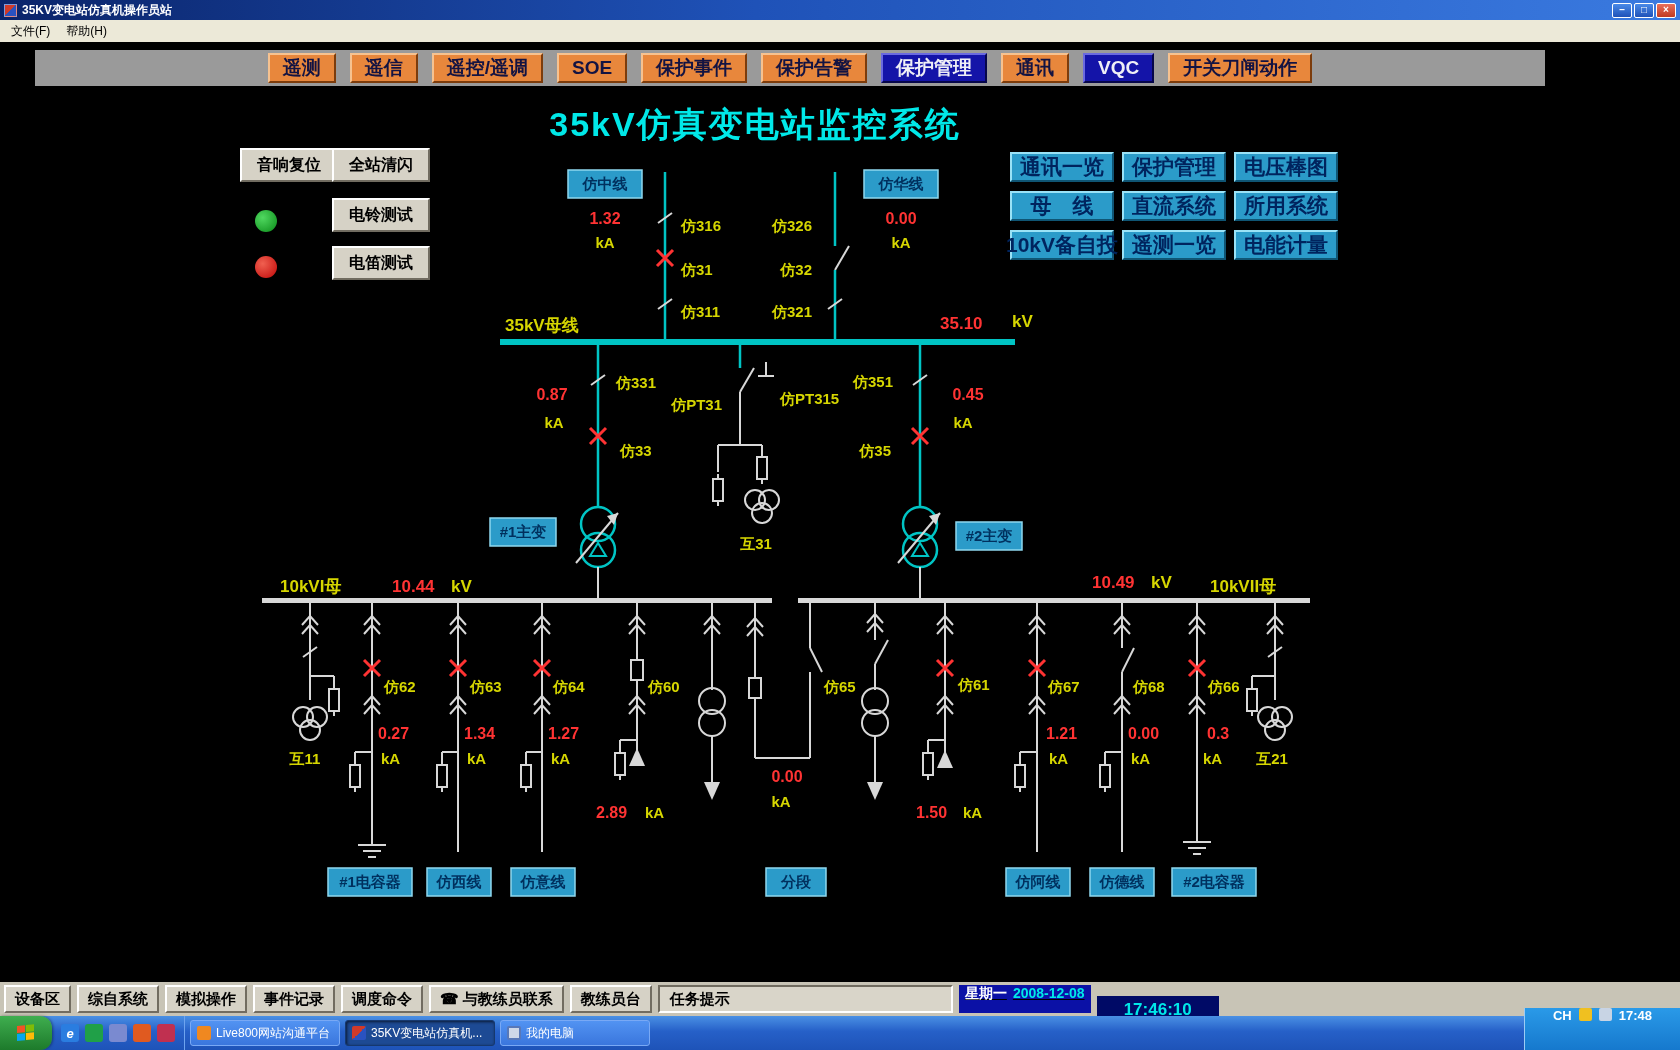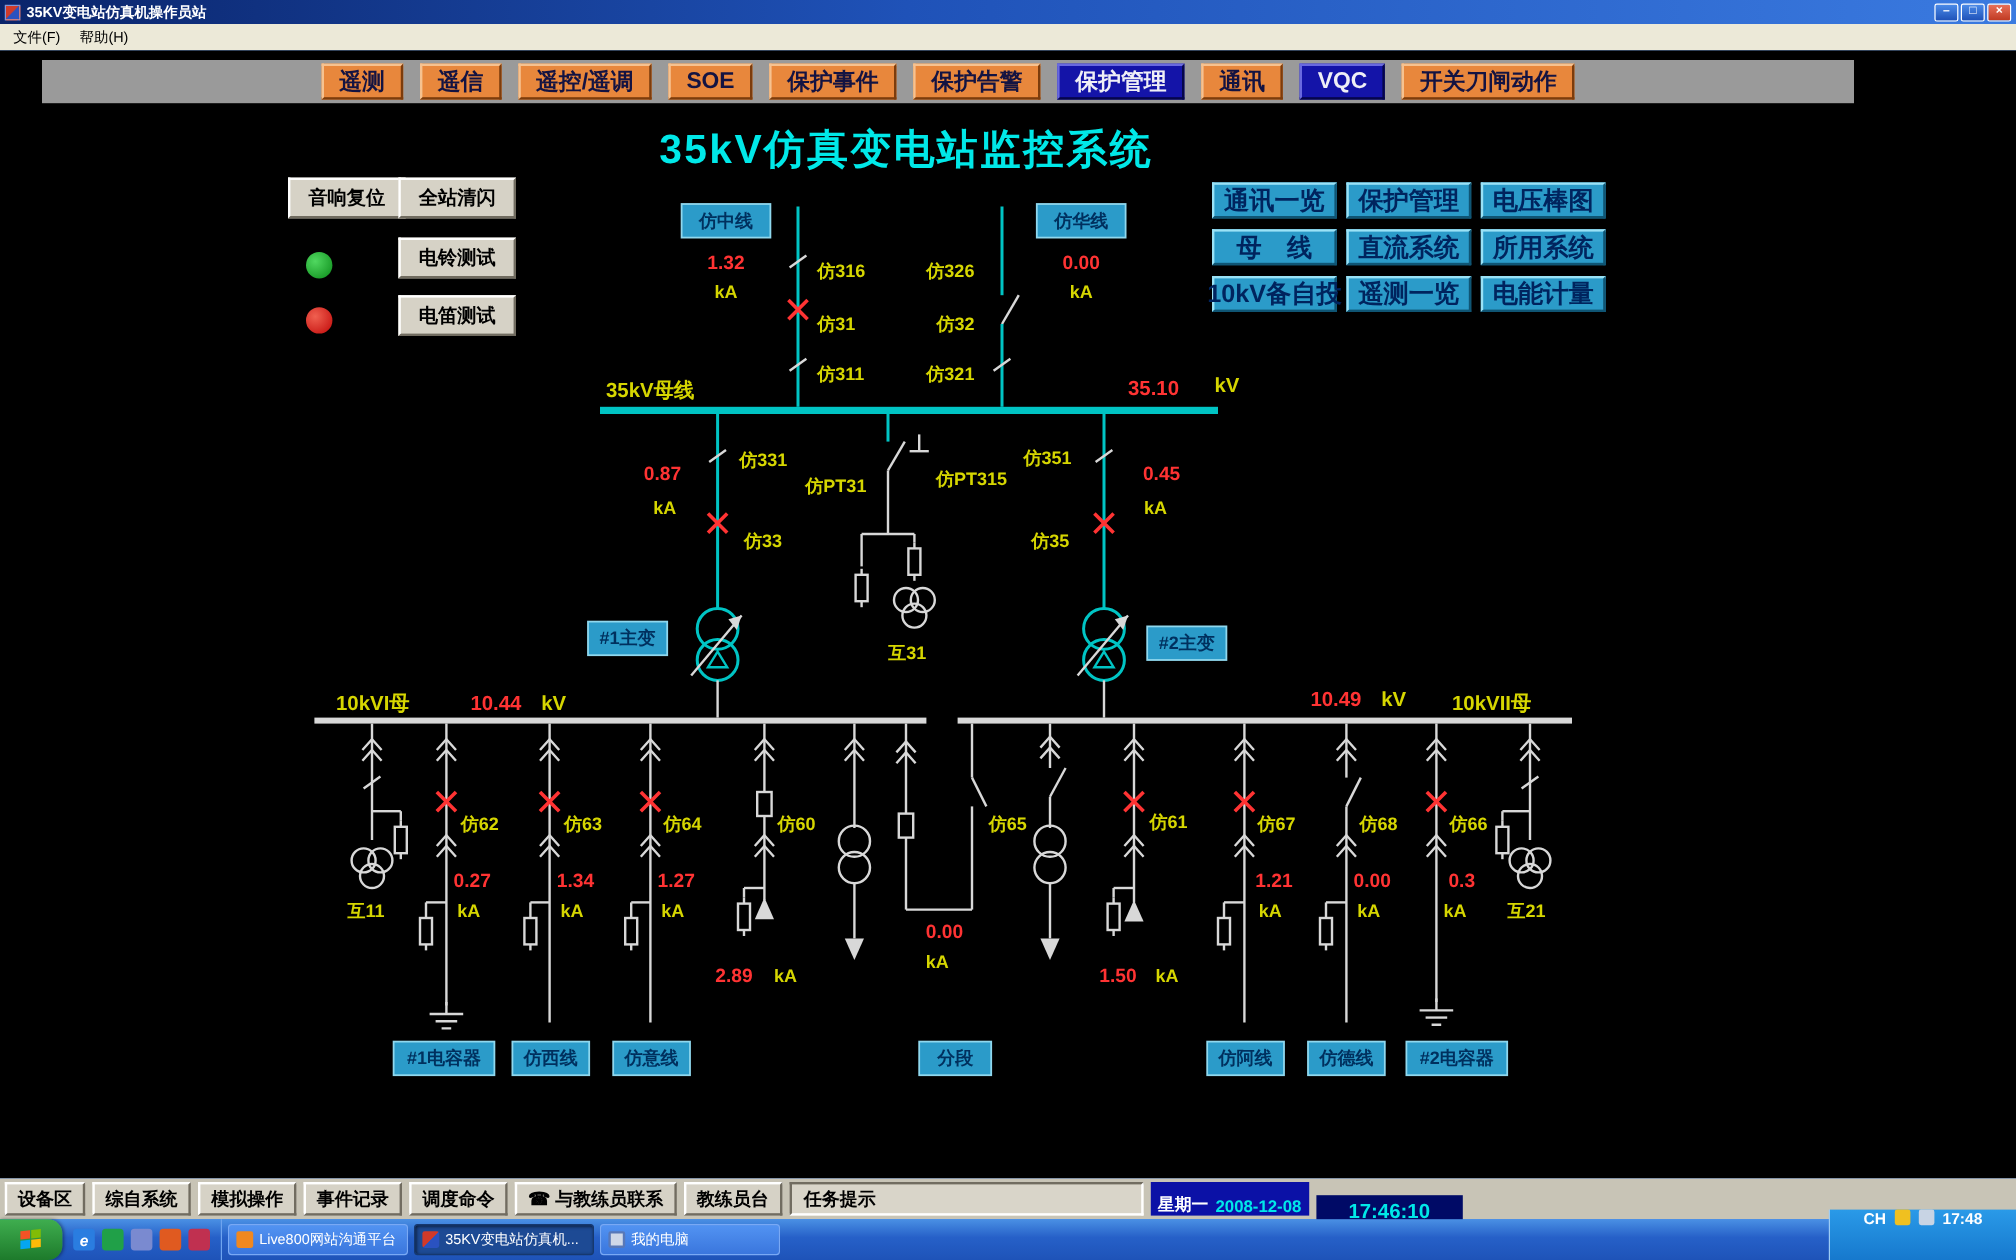--- a/index.html
+++ b/index.html
@@ -58,22 +58,22 @@
     border:2px solid; border-color:#9ae2f6 #0f5574 #0f5574 #9ae2f6; white-space:nowrap; }
 
   
   .appbar { position:absolute; left:0; top:982px; width:1680px; height:34px; background:#c8c4b6;
     display:flex; align-items:center; padding:0 4px; gap:6px; }
   .abtn { height:28px; padding:0 9px; background:#d6d2c6; font-size:15px; font-weight:bold; color:#000;
     display:flex; align-items:center; gap:4px; border:2px solid; border-color:#ffffff #716c60 #716c60 #ffffff; white-space:nowrap; }
   .phone-glyph { font-size:15px; }
   .task-panel { height:28px; width:295px; border:2px solid; border-color:#716c60 #ffffff #ffffff #716c60;
     background:#d9d5c9; display:flex; align-items:center; padding:0 10px; font-size:15px; font-weight:bold; color:#000; }
-  .date-panel { height:28px; width:132px; background:#0b11a6; display:flex; align-items:flex-end; justify-content:center;
-    gap:6px; font-size:14px; font-weight:bold; }
+  .date-panel { height:28px; width:132px; background:#0b11a6; display:flex; align-items:flex-start; justify-content:center;
+    gap:6px; font-size:14px; font-weight:bold;text-decoration:underline; }
   .date-panel .wd { color:#ffffff; }
   .date-panel .dt { color:#00e8e8; }
   .time-panel { height:28px; width:122px; background:#000a66; color:#00e8e8; font-size:17px; font-weight:bold;
     display:flex; align-items:center; justify-content:center;margin-top:21px; }
 
   
   .taskbar { position:absolute; left:0; top:1016px; width:1680px; height:34px;
     background:linear-gradient(#4a90e4,#2660c8 45%,#1e53b8); display:flex; align-items:center; }
   .start-btn { height:34px; width:52px; background:linear-gradient(#3fae4f,#1d7a2b);
     border-radius:0 12px 12px 0; display:flex; align-items:center; justify-content:center; box-shadow:1px 0 3px #0006; }

